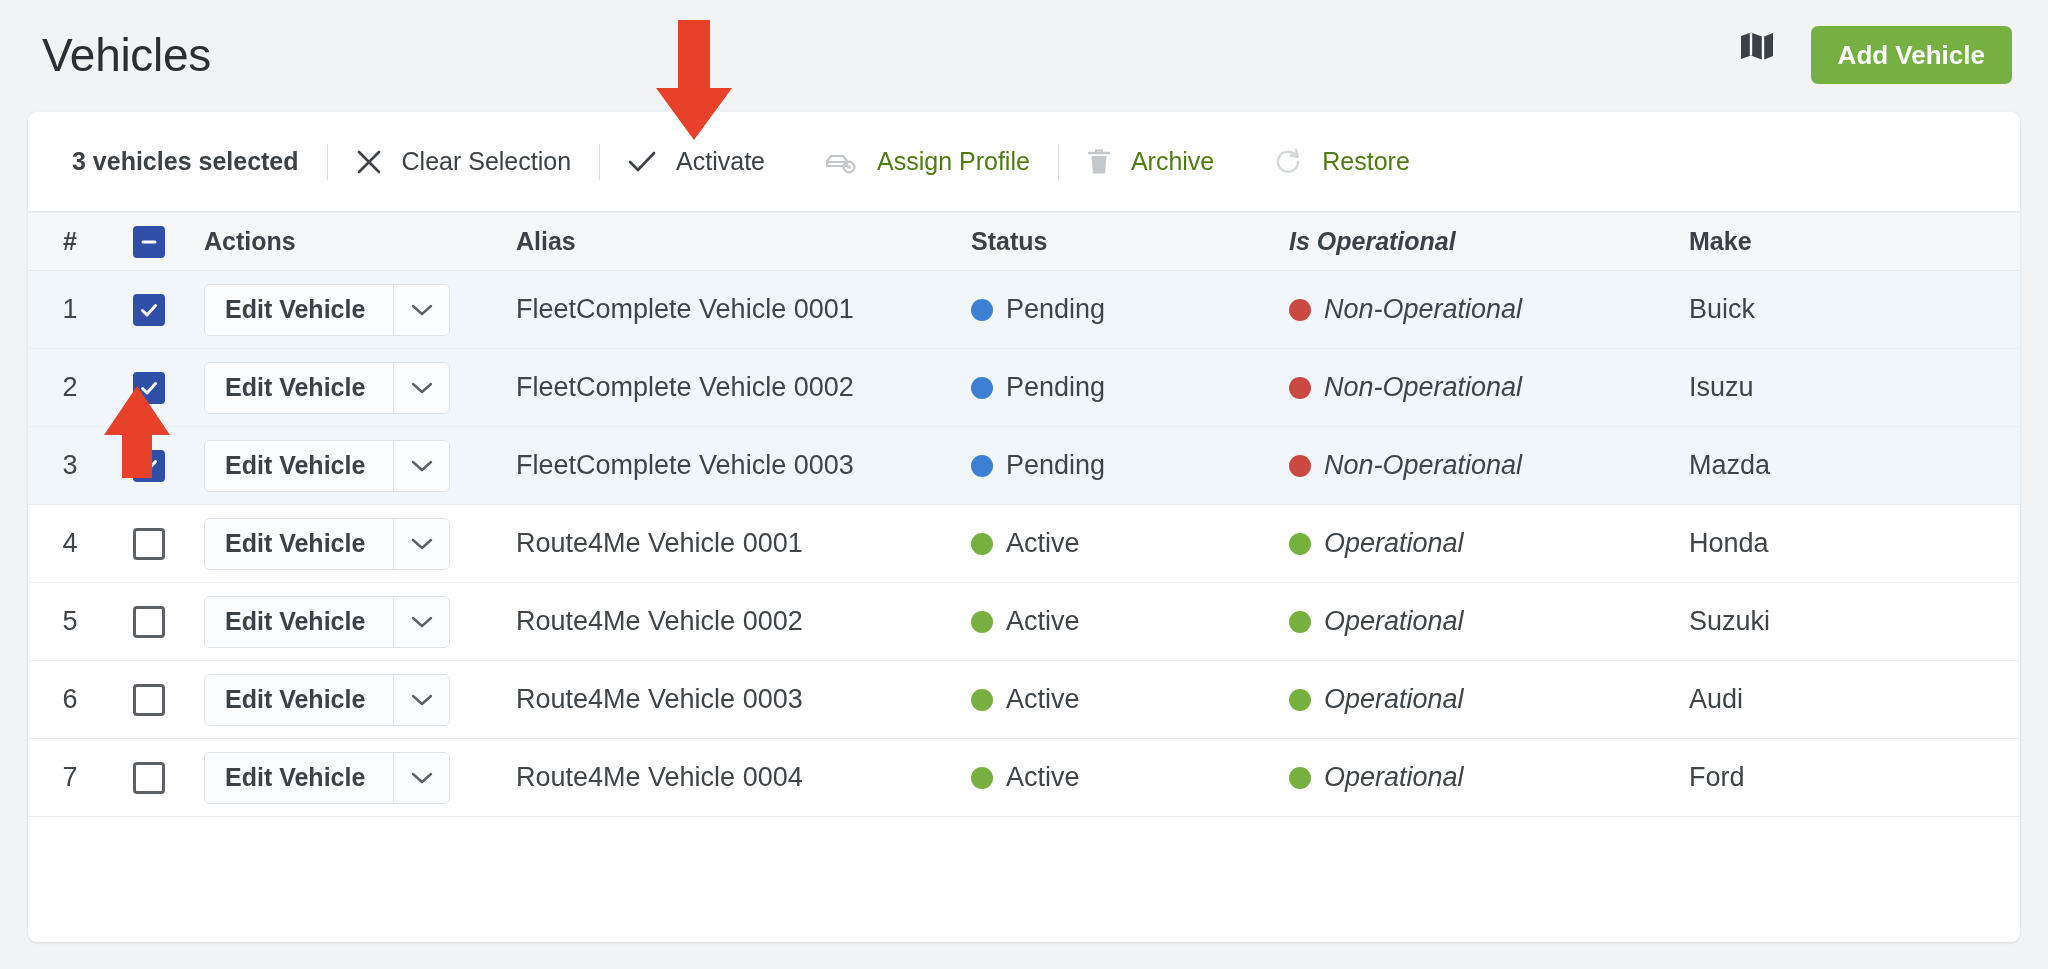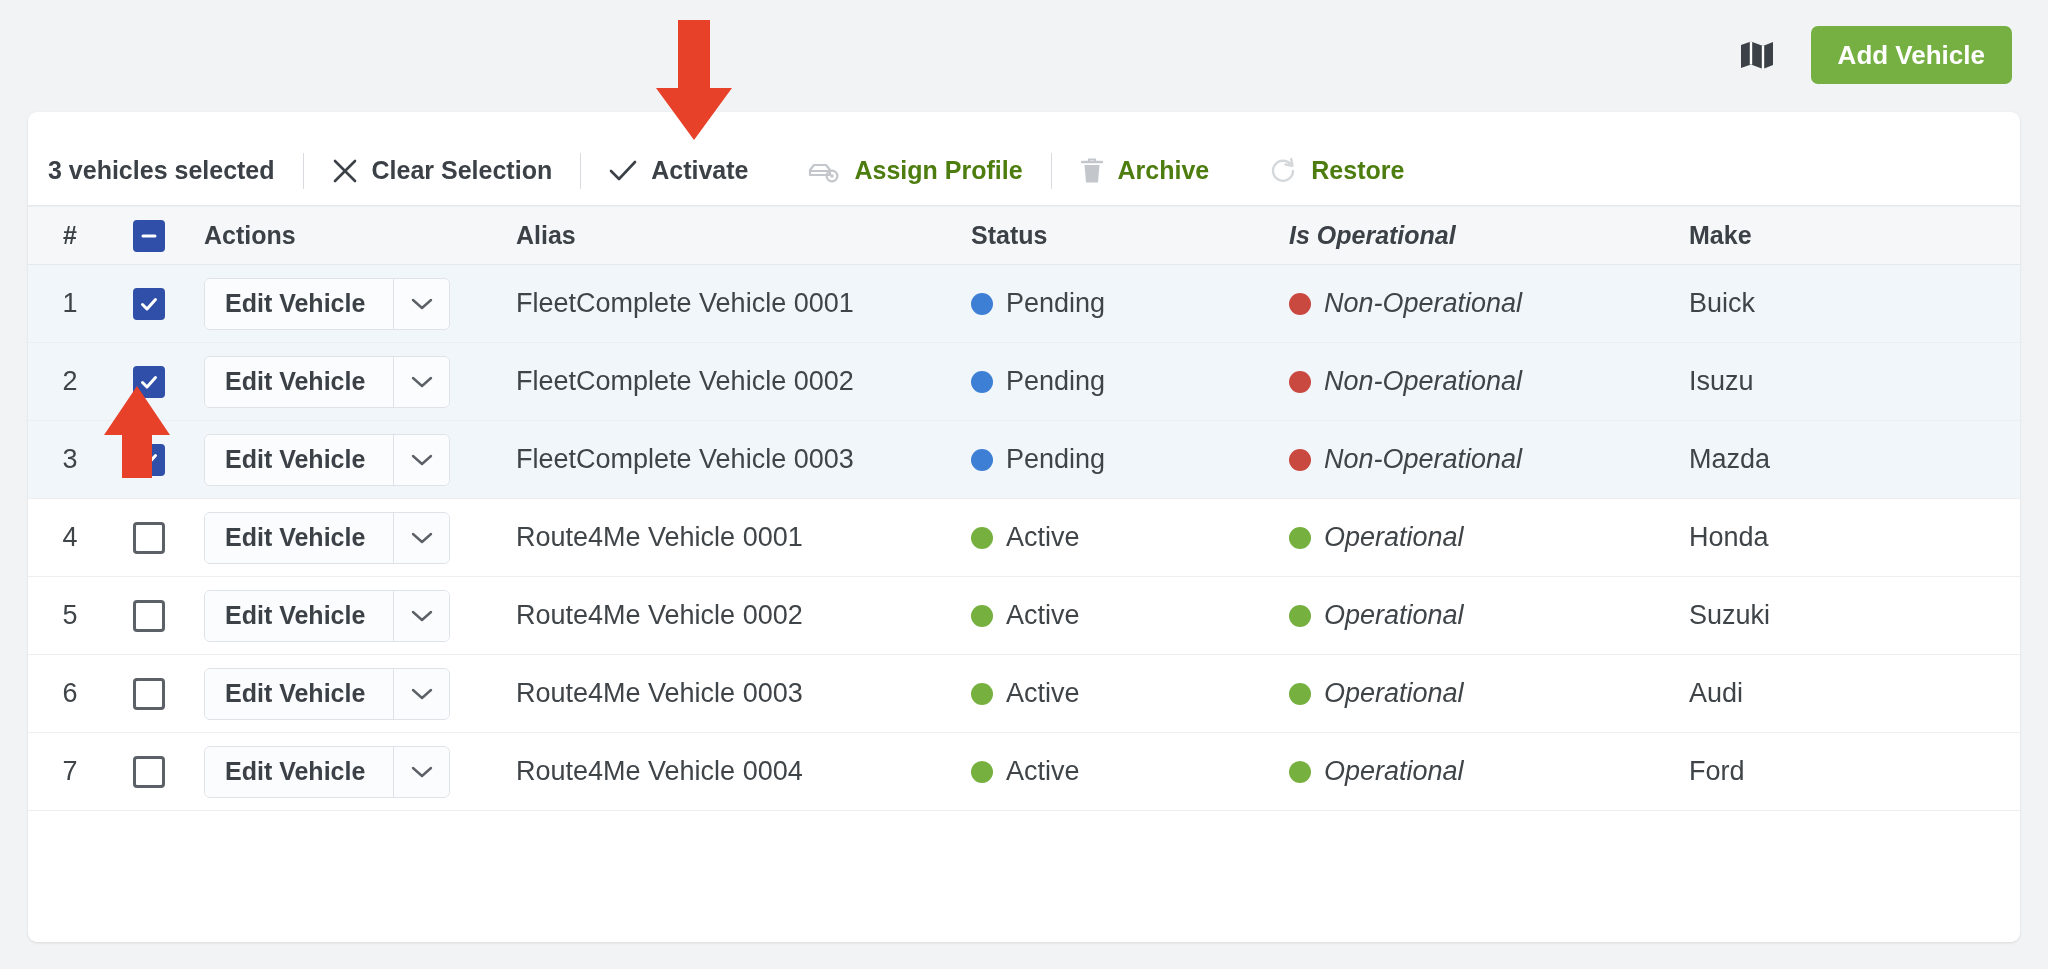--- a/index.html
+++ b/index.html
@@ -17,21 +17,21 @@
     width: 2048px; height: 110px;
     display: flex; align-items: center;
   }
   .page-title {
     margin-left: 42px;
     font-size: 46px; font-weight: 400; color: #2b2f33;
     letter-spacing: -0.3px;
   }
   .header-right {
     margin-left: auto; margin-right: 36px;
-    display: flex; align-items: center; gap: 34px;
+    display: flex; gap: 34px;
   }
   .map-icon-btn {
     width: 40px; height: 40px;
     display: flex; align-items: center; justify-content: center;
     cursor: pointer;
   }
   .btn-add {
     background: #76b043;
     color: #ffffff;
     border: none; border-radius: 7px;
@@ -48,40 +48,39 @@
     left: 28px; top: 112px;
     width: 1992px; height: 830px;
     background: #ffffff;
     border-radius: 9px;
     box-shadow: 0 1px 3px rgba(0,0,0,0.10);
     overflow: hidden;
   }
 
   
   .sel-toolbar {
-    height: 70px;
+    height: 100px;
     display: flex; align-items: center;
-    padding-left: 20px;
+    padding-left: 44px;
     border-bottom: 1px solid #e6e8ea;
     background: #fff;
-    margin-top: 24px;
   }
   .sel-count {
     font-size: 25px; font-weight: 700; color: #3b4146;
     white-space: nowrap;
   }
   .sep {
     width: 1px; height: 36px;
     background: #d8dbdf;
     margin: 0 28px;
     flex: 0 0 auto;
   }
   .tb-action {
-    display: flex; align-items: center; gap: 14px;
-    font-size: 25px; font-weight: 700;
+    display: flex; align-items: center; gap: 20px;
+    font-size: 25px; font-weight: 400;
     color: #3b4146;
     cursor: pointer; white-space: nowrap;
     background: none; border: none;
     font-family: "Liberation Sans", sans-serif;
     padding: 0;
   }
   .tb-action.disabled { color: #4d7c0f; cursor: default; }
   .tb-gap { width: 30px; flex: 0 0 auto; }
   .tb-icon { display: flex; align-items: center; justify-content: center; }
 
@@ -172,20 +171,21 @@
   .anno { position: absolute; pointer-events: none; }
   #arrow-down { left: 648px; top: 14px; }
   #arrow-up   { left: 100px; top: 383px; }
 </style>
 </head>
 <body>
 
 <div id="root">
 
   <div class="page-header">
+    <div class="page-title">Vehicles</div>
     <div class="header-right">
       <div class="map-icon-btn">
         <svg width="34" height="30" viewBox="0 0 34 30">
           <path d="M1 5 L11 1.5 L23 6 L33 2 L33 25 L23 29 L11 24.5 L1 28 Z" fill="#3b4146"></path>
           <path d="M11 1.5 L11 24.5 M23 6 L23 29" stroke="#ffffff" stroke-width="2.4" fill="none"></path>
         </svg>
       </div>
       <button class="btn-add" style="background: rgb(118, 176, 67);">Add Vehicle</button>
     </div>
   </div>

